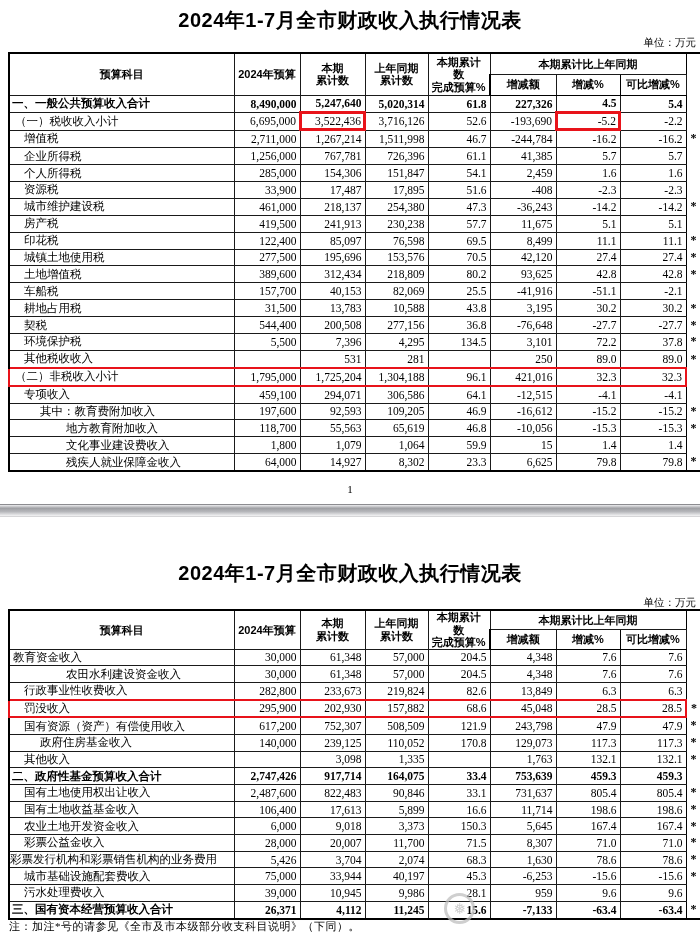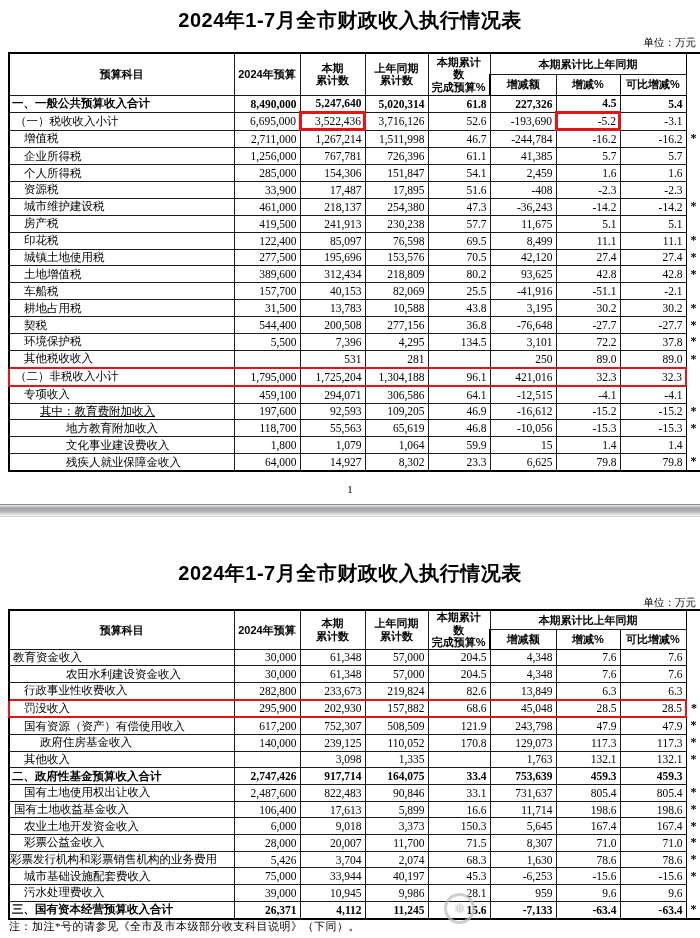--- a/index.html
+++ b/index.html
@@ -107,21 +107,21 @@
           <td class="star"></td>
         </tr>
         <tr>
           <td class="subject" style="padding-left: 5px;">（一）税收收入小计</td>
           <td class="num">6,695,000</td>
           <td class="num cellbox">3,522,436</td>
           <td class="num">3,716,126</td>
           <td class="num">52.6</td>
           <td class="num">-193,690</td>
           <td class="num cellbox">-5.2</td>
-          <td class="num">-3.1</td>
+          <td class="num">-2.2</td>
           <td class="star"></td>
         </tr>
         <tr>
           <td class="subject" style="padding-left: 14px;">增值税</td>
           <td class="num">2,711,000</td>
           <td class="num">1,267,214</td>
           <td class="num">1,511,998</td>
           <td class="num">46.7</td>
           <td class="num">-244,784</td>
           <td class="num">-16.2</td>
@@ -287,21 +287,21 @@
           <td class="num">459,100</td>
           <td class="num">294,071</td>
           <td class="num">306,586</td>
           <td class="num">64.1</td>
           <td class="num">-12,515</td>
           <td class="num">-4.1</td>
           <td class="num">-4.1</td>
           <td class="star"></td>
         </tr>
         <tr>
-          <td class="subject" style="padding-left: 30px; text-decoration: underline;">其中：教育费附加收入</td>
+          <td class="subject" style="padding-left: 30px;">其中：教育费附加收入</td>
           <td class="num">197,600</td>
           <td class="num">92,593</td>
           <td class="num">109,205</td>
           <td class="num">46.9</td>
           <td class="num">-16,612</td>
           <td class="num">-15.2</td>
           <td class="num">-15.2</td>
           <td class="star">*</td>
         </tr>
         <tr>
@@ -471,21 +471,21 @@
           <td class="num">2,487,600</td>
           <td class="num">822,483</td>
           <td class="num">90,846</td>
           <td class="num">33.1</td>
           <td class="num">731,637</td>
           <td class="num">805.4</td>
           <td class="num">805.4</td>
           <td class="star">*</td>
         </tr>
         <tr>
-          <td class="subject" style="padding-left: 4px;">国有土地收益基金收入</td>
+          <td class="subject" style="padding-left: 14px;">国有土地收益基金收入</td>
           <td class="num">106,400</td>
           <td class="num">17,613</td>
           <td class="num">5,899</td>
           <td class="num">16.6</td>
           <td class="num">11,714</td>
           <td class="num">198.6</td>
           <td class="num">198.6</td>
           <td class="star">*</td>
         </tr>
         <tr>

